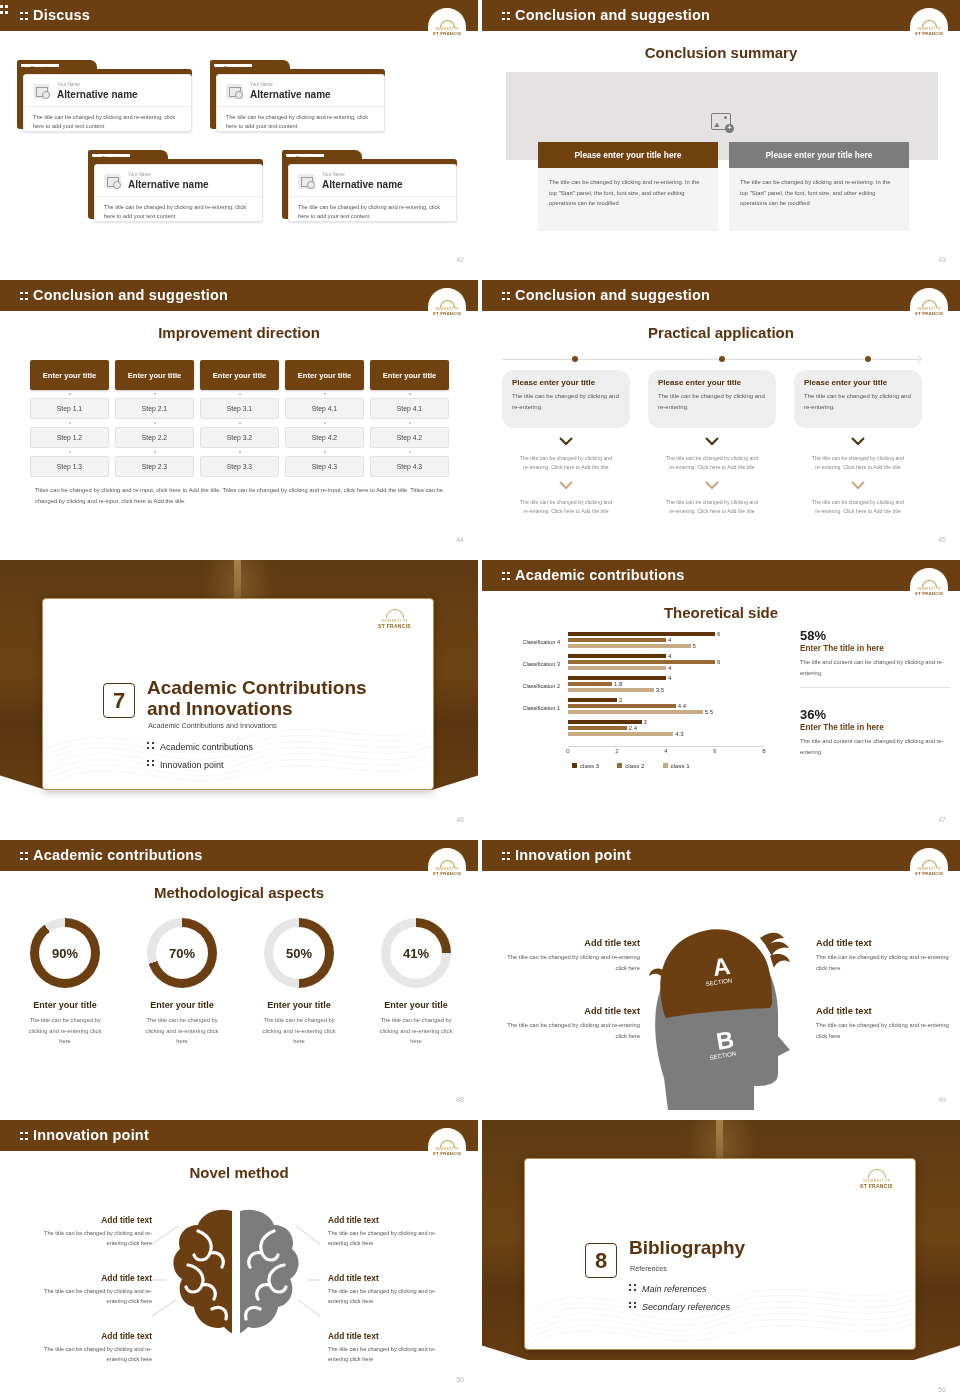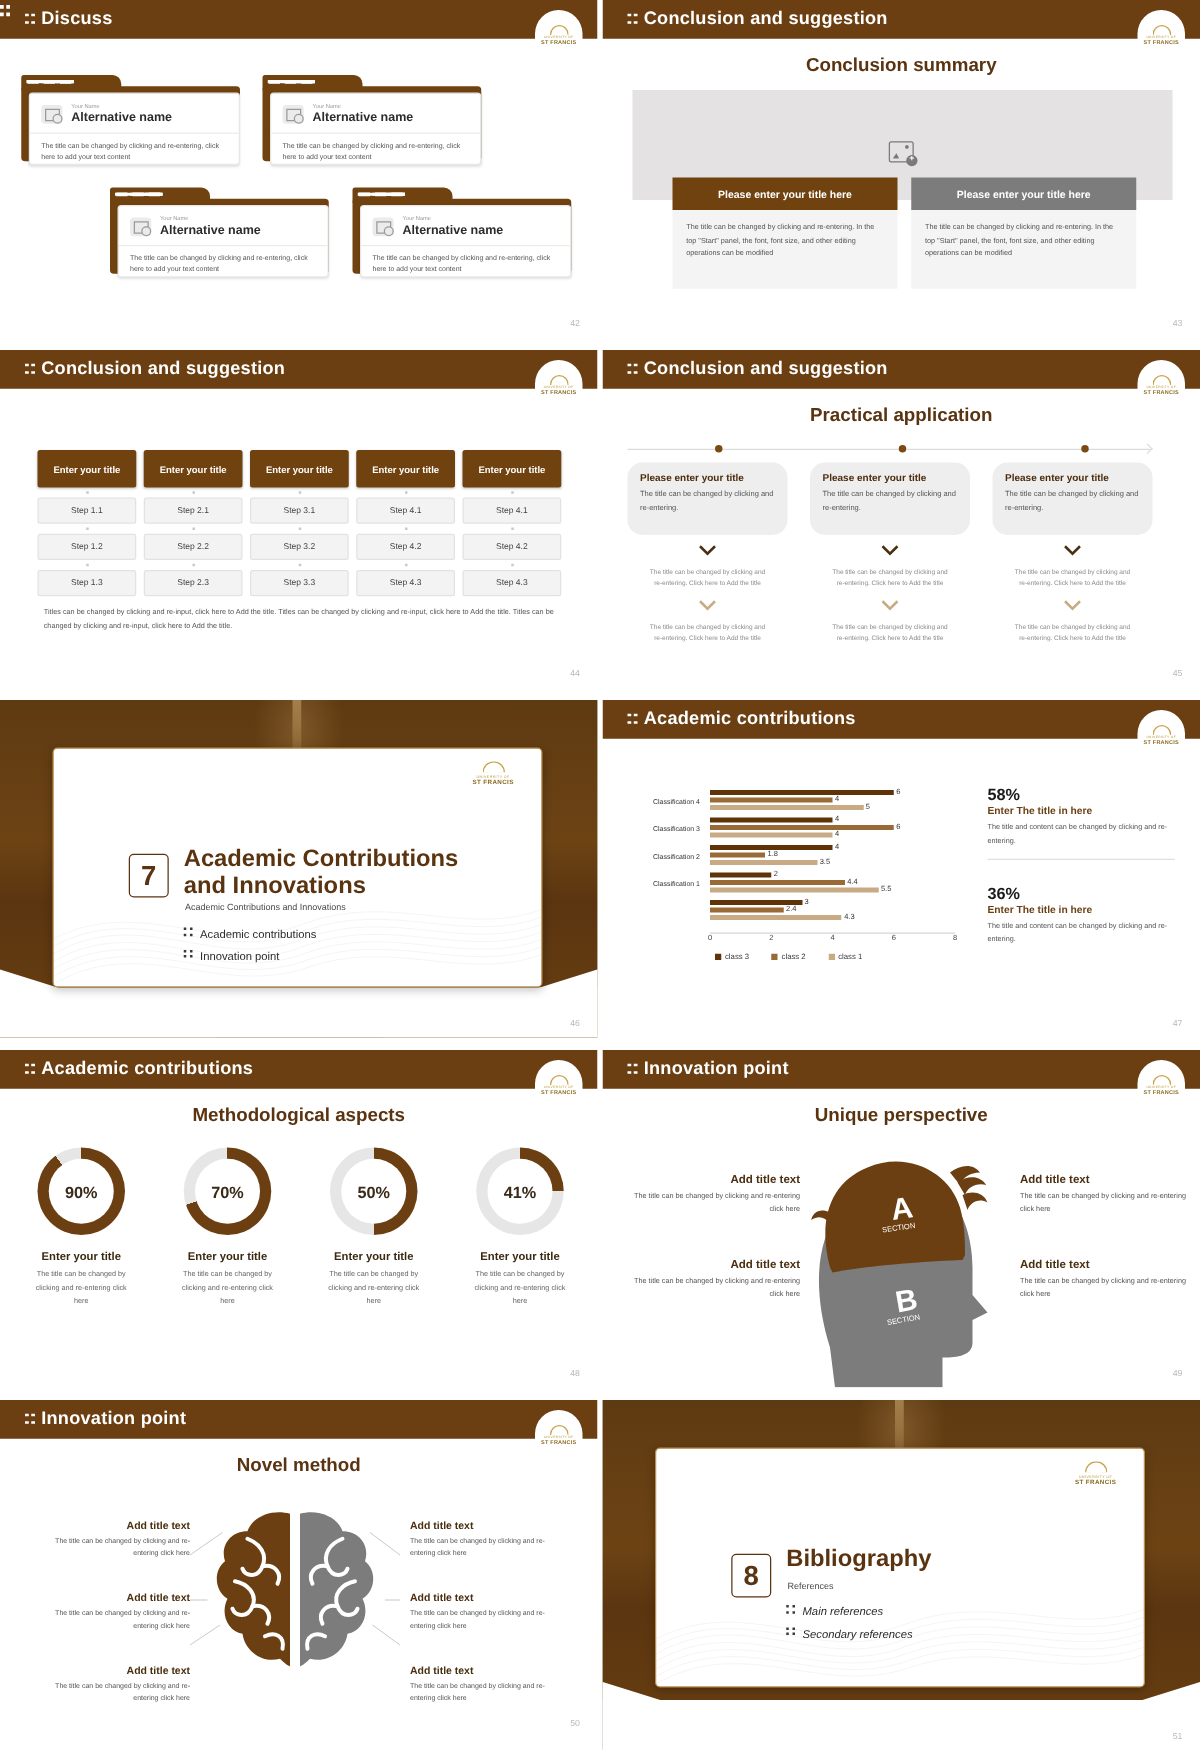--- a/index.html
+++ b/index.html
@@ -156,21 +156,21 @@
   
   .chart { position:absolute; left:12px; top:68px; width:275px; height:130px;}
   .cat { position:absolute; font-size:5.6px; color:#333; text-align:right; width:62px;}
   .bar { position:absolute; height:4.4px; }
   .bval { position:absolute; font-size:6px; color:#333;}
   .axis { position:absolute; left:74px; top:118px; width:196px; height:1px; background:#d6d6d6;}
   .tick { position:absolute; top:120px; font-size:6px; color:#444; transform:translateX(-50%);}
   .legend{ position:absolute; left:78px; top:134px; display:flex; gap:18px; font-size:6.2px; color:#333; }
   .legend span{display:flex;align-items:center;gap:3px;}
   .legend i{width:5px;height:5px;display:block;}
-  .rt { position:absolute; right:20px; width:150px; }
+  .rt { position:absolute; right:10px; width:150px; }
   .rt .pct{ font-size:13px; font-weight:bold; color:#1a1a1a;}
   .rt .et{ font-size:8.2px; font-weight:bold; color:#6b3f12; margin-top:1px;}
   .rt .dsc{ font-size:5.8px; color:#555; line-height:1.85; margin-top:4px;}
   .rt hr{border:none;border-top:1px solid #e0e0e0;margin:9px 0 0 0;}
 
   
   .donutwrap{position:absolute; top:78px; width:110px; text-align:center;}
   .donut{width:70px;height:70px;margin:0 auto;border-radius:50%;position:relative;}
   .donut .hole{position:absolute;left:9px;top:9px;width:52px;height:52px;border-radius:50%;background:#fff;
     display:flex;align-items:center;justify-content:center;font-size:13px;font-weight:bold;color:#3a2a18;}
@@ -327,20 +327,21 @@
     <div class="hdr">
       <div class="ttl">
         <span class="dotpair"><b></b><b></b><b></b><b></b></span><span>Conclusion and suggestion</span>
       </div>
     </div>
     <div class="logo-badge">
       <div class="arch"></div>
       <div class="lw">UNIVERSITY OF</div>
       <div class="ln">ST FRANCIS</div>
     </div>
+    <div class="slidetitle">Improvement direction</div>
 
     <div class="col5" style="left:30px;">
       <div class="boxtop">Enter your title</div>
       <div class="conn">
           <s></s>
         </div>
         <div class="stepbox">Step 1.1</div>
       <div class="conn">
           <s></s>
         </div>
@@ -525,20 +526,21 @@
     <div class="hdr">
       <div class="ttl">
         <span class="dotpair"><b></b><b></b><b></b><b></b></span><span>Academic contributions</span>
       </div>
     </div>
     <div class="logo-badge">
       <div class="arch"></div>
       <div class="lw">UNIVERSITY OF</div>
       <div class="ln">ST FRANCIS</div>
     </div>
+    <div class="slidetitle">Theoretical side</div>
 
     <div class="chart">
       <div class="axis"></div>
       <div class="tick" style="left:74px;">0</div>
       <div class="tick" style="left:123px;">2</div>
       <div class="tick" style="left:172px;">4</div>
       <div class="tick" style="left:221px;">6</div>
       <div class="tick" style="left:270px;">8</div>
       <div class="legend">
         <span><i style="background:#5e3308"></i>class 3</span>
@@ -645,21 +647,20 @@
     <div class="hdr">
       <div class="ttl">
         <span class="dotpair"><b></b><b></b><b></b><b></b></span><span>Innovation point</span>
       </div>
     </div>
     <div class="logo-badge">
       <div class="arch"></div>
       <div class="lw">UNIVERSITY OF</div>
       <div class="ln">ST FRANCIS</div>
     </div>
-    <div class="slidetitle">Unique perspective</div>
 
     <svg style="position:absolute;left:160px;top:70px;" width="160" height="200" viewBox="0 0 160 200">
       <path d="M22 168 C10 130 8 86 30 58 C50 32 96 24 118 48 C132 64 136 88 136 104 L136 126 L148 140 L136 146 L136 164 C136 176 120 176 112 176 L112 200 L26 200 Z" fill="#7c7c7c"></path>
       <path d="M22 104 C12 66 22 36 52 24 C84 10 118 28 126 56 C130 70 130 84 130 94 L128 98 C128 98 66 100 24 108 Z" fill="#6b3f12"></path>
       <path d="M118 28 C126 22 136 20 142 28 C134 28 128 32 126 38 Z" fill="#6b3f12"></path>
       <path d="M124 36 C132 30 142 30 147 38 C139 36 132 40 130 46 Z" fill="#6b3f12"></path>
       <path d="M128 46 C136 42 145 44 148 52 C141 48 134 52 132 58 Z" fill="#6b3f12"></path>
       <path d="M22 60 C14 56 8 60 7 66 C13 62 18 64 21 68 Z" fill="#6b3f12"></path>
       <text x="72" y="66" fill="#fff" font-size="24" font-weight="bold" font-family="Liberation Sans, sans-serif" transform="rotate(-8 72 66)">A</text>
       <text x="64" y="76" fill="#fff" font-size="6" font-family="Liberation Sans, sans-serif" transform="rotate(-8 64 76)">SECTION</text>

